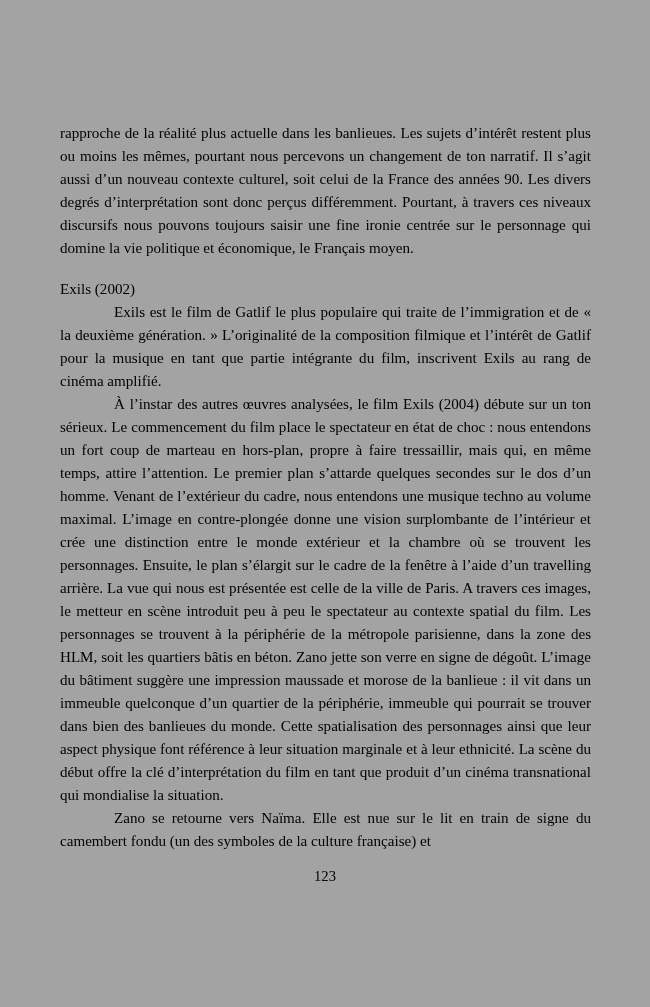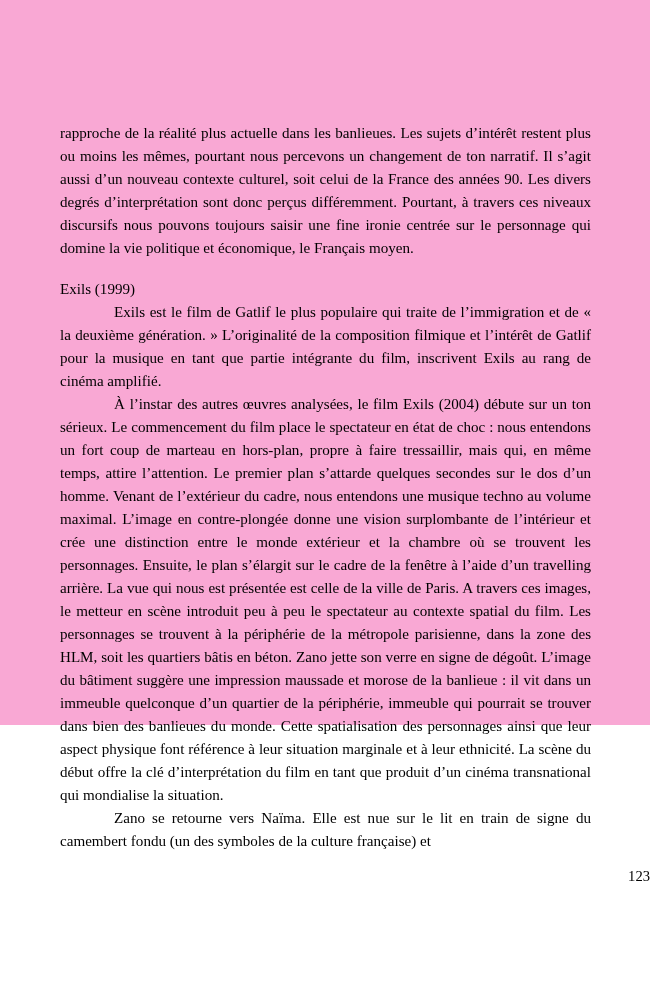--- a/index.html
+++ b/index.html
@@ -13,22 +13,22 @@
     font-family: "Liberation Serif", serif;
     color: #000000;
     position: relative;
     overflow: hidden;
   }
   .page {
     position: absolute;
     left: 0;
     top: 0;
     width: 650px;
-    height: 725px;
-    background: #f9a8d4;
+    height: 1007px;
+    background: #a3a3a3;
   }
   .content {
     position: absolute;
     left: 60px;
     top: 122px;
     width: 531px;
   }
   p {
     margin: 0;
     font-size: 15.1px;
@@ -46,34 +46,34 @@
     line-height: 1.525;
     text-align: left;
   }
   .it {
   }
   .folio {
     position: absolute;
     left: 0;
     top: 868px;
     width: 650px;
-    text-align: right;
+    text-align: center;
     font-size: 14.6px;
     font-family: "Liberation Serif", serif;
   }
 </style>
 </head>
 <body>
 
 <div class="page">
   <div class="content">
 
     <p class="para-rich"><span>rapproche de la réalité plus actuelle dans les banlieues. Les sujets d’intérêt restent plus ou moins les mêmes, pourtant nous percevons un changement de ton narratif. Il s’agit aussi d’un nouveau contexte culturel, soit celui de la France des années 90. Les divers degrés d’interprétation sont donc perçus différemment. Pourtant, à travers ces niveaux discursifs nous pouvons toujours saisir une fine ironie centrée sur le personnage qui domine la vie politique et économique, le Français moyen.</span></p>
 
-    <p class="section-head para-rich"><span class="it">Exils</span><span> (1999)</span></p>
+    <p class="section-head para-rich"><span class="it">Exils</span><span> (2002)</span></p>
 
     <p class="para-rich para-indent"><span class="it">Exils</span><span> est le film de Gatlif le plus populaire qui traite de l’immigration et de « la deuxième génération. » L’originalité de la composition filmique et l’intérêt de Gatlif pour la musique en tant que partie intégrante du film, inscrivent </span><span class="it">Exils</span><span> au rang de </span><span class="it">cinéma amplifié</span><span>.</span></p>
 
     <p class="para-rich para-indent"><span>À l’instar des autres œuvres analysées, le film </span><span class="it">Exils</span><span> (2004) débute sur un ton sérieux. Le commencement du film place le spectateur en état de choc : nous entendons un fort coup de marteau en hors-plan, propre à faire tressaillir, mais qui, en même temps, attire l’attention. Le premier plan s’attarde quelques secondes sur le dos d’un homme. Venant de l’extérieur du cadre, nous entendons une musique techno au volume maximal. L’image en contre-plongée donne une vision surplombante de l’intérieur et crée une distinction entre le monde extérieur et la chambre où se trouvent les personnages. Ensuite, le plan s’élargit sur le cadre de la fenêtre à l’aide d’un travelling arrière. La vue qui nous est présentée est celle de la ville de Paris. A travers ces images, le metteur en scène introduit peu à peu le spectateur au contexte spatial du film. Les personnages se trouvent à la périphérie de la métropole parisienne, dans la zone des HLM, soit les quartiers bâtis en béton. Zano jette son verre en signe de dégoût. L’image du bâtiment suggère une impression maussade et morose de la banlieue : il vit dans un immeuble quelconque d’un quartier de la périphérie, immeuble qui pourrait se trouver dans bien des banlieues du monde. Cette spatialisation des personnages ainsi que leur aspect physique font référence à leur situation marginale et à leur ethnicité. La scène du début offre la clé d’interprétation du film en tant que produit d’un cinéma transnational qui mondialise la situation.</span></p>
 
     <p class="para-rich para-indent"><span>Zano se retourne vers Naïma. Elle est nue sur le lit en train de signe du camembert fondu (un des symboles de la culture française) et</span></p>
 
   </div>
 
   <div class="folio">123</div>

